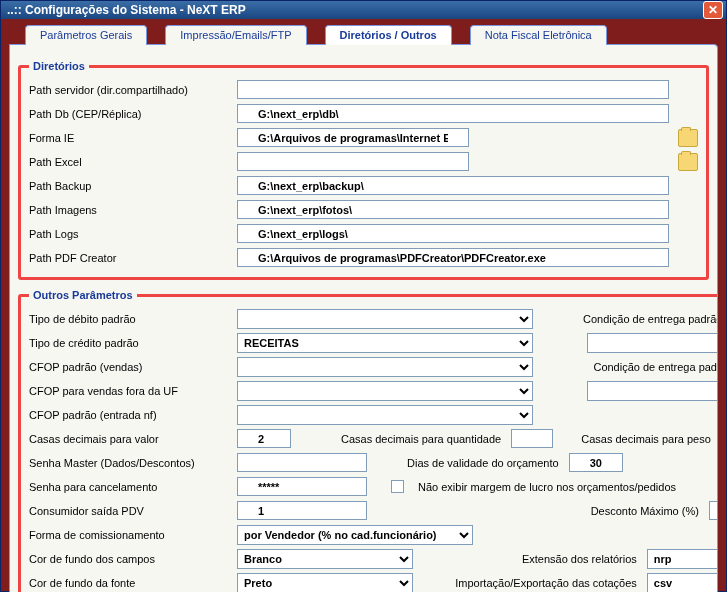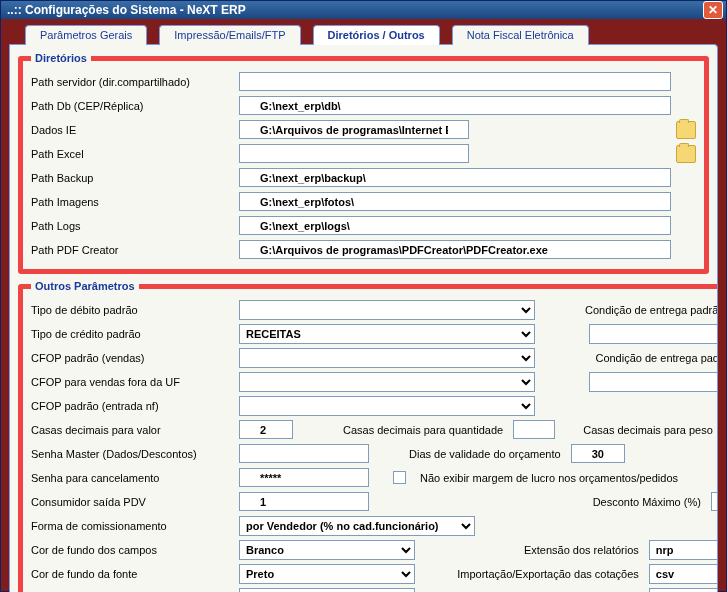--- a/index.html
+++ b/index.html
@@ -41,21 +41,21 @@
     cursor: pointer;
   }
   .client {
     flex: 1;
     padding: 6px 8px 0 8px;
     display: flex;
     flex-direction: column;
   }
   .tabs {
     display: flex;
-    gap: 12px;
+    gap: 18px;
     padding-left: 16px;
     margin-bottom: -1px;
     position: relative;
   }
   .tab {
     border: 1px solid #7a96df;
     border-bottom: none;
     border-radius: 4px 4px 0 0;
     background: #f7f7f2;
     padding: 3px 14px 4px;
@@ -71,23 +71,23 @@
   }
   .tab-body {
     border: 1px solid #7a96df;
     border-radius: 0 4px 4px 4px;
     background: #f7f7f2;
     padding: 6px 8px 8px 8px;
     flex: 1;
     overflow: hidden;
   }
   fieldset {
-    border: 5px solid #ef4444;
+    border: 3px solid #ef4444;
     border-radius: 3px;
-    margin: 1px 0 6px 0;
+    margin: 9px 0 6px 0;
     padding: 4px 8px 6px 8px;
   }
   legend {
     color: #1a3a9a;
     font-weight: bold;
     padding: 0 4px;
     font-size: 11px;
   }
   .row {
     display: flex;
@@ -171,21 +171,21 @@
 
         <div class="row">
           <span class="lbl lbl-dir">Path servidor (dir.compartilhado)</span>
           <input class="txt txt-dir bold" value="" style="">
         </div>
         <div class="row">
           <span class="lbl lbl-dir">Path Db (CEP/Réplica)</span>
           <input class="txt txt-dir bold" value="G:\next_erp\db\" style="">
         </div>
         <div class="row">
-          <span class="lbl lbl-dir">Dados IE</span>
+          <span class="lbl lbl-dir">Forma IE</span>
           <input class="txt txt-dir bold" value="G:\Arquivos de programas\Internet Explorer\iexplore.exe" style="">
           <span style="flex:1"></span>
           <span class="folder-icon"></span>
         </div>
         <div class="row">
           <span class="lbl lbl-dir">Path Excel</span>
           <input class="txt txt-dir bold" value="" style="">
           <span style="flex:1"></span>
           <span class="folder-icon"></span>
         </div>

